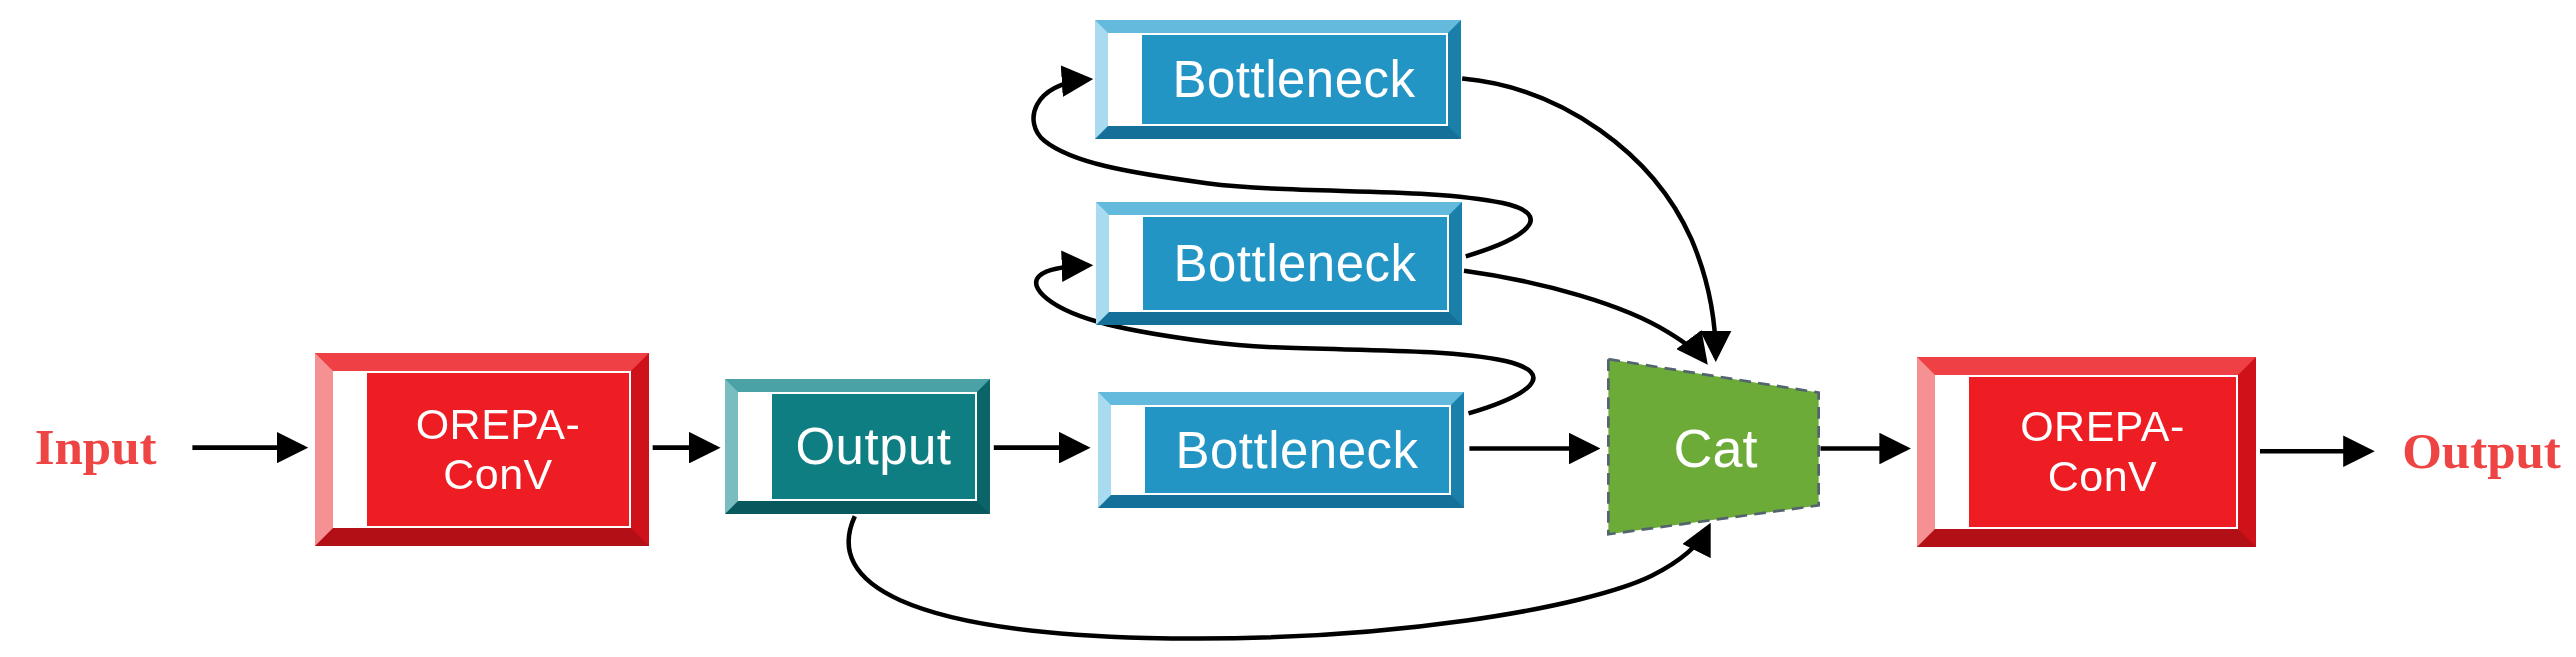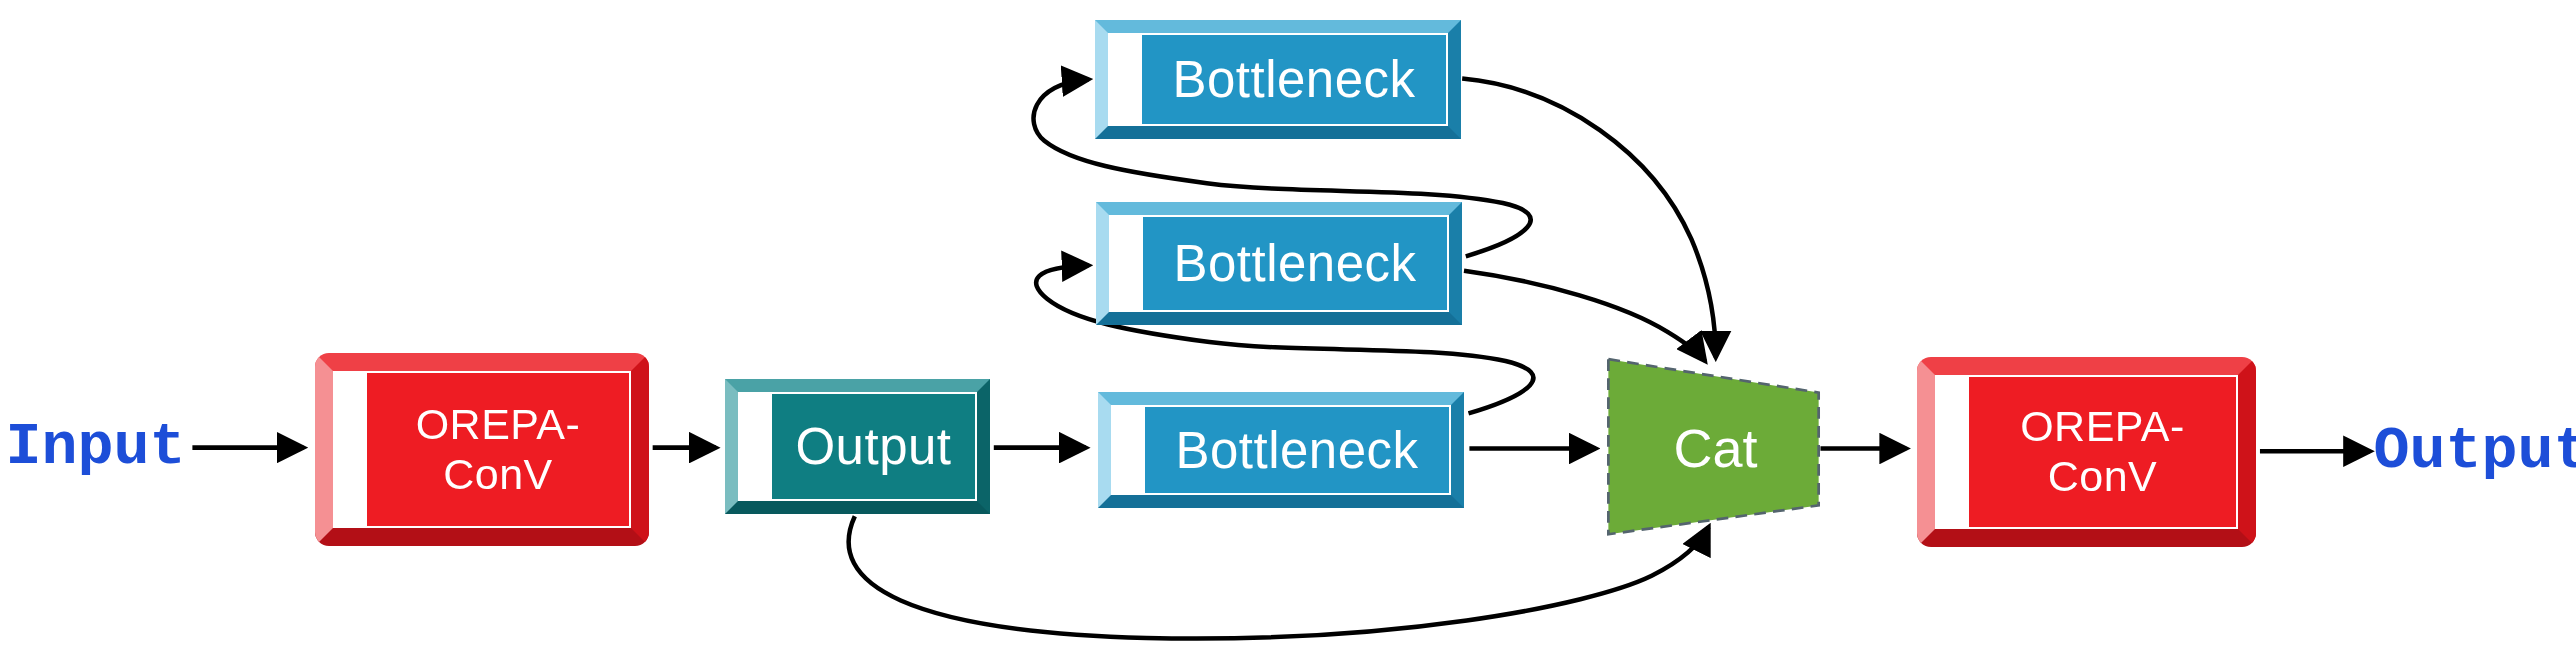--- a/index.html
+++ b/index.html
@@ -34,21 +34,20 @@
     color: #ffffff;
     text-align: center;
     letter-spacing: 0.5px;
   }
   .red {
     border-width: 18px;
     border-top-color: #ef4046;
     border-left-color: #f59093;
     border-right-color: #cf1219;
     border-bottom-color: #b30f16;
-    border-radius: 14px;
   }
   .red .face { background: #ee1c23; }
   .blue {
     border-width: 13.5px;
     border-top-color: #63badc;
     border-left-color: #a8dbf0;
     border-right-color: #1a7fa9;
     border-bottom-color: #147098;
   }
   .blue .face { background: #2295c5; }
@@ -77,24 +76,24 @@
     left: 1625px; top: 415px;
     width: 181px; height: 65px;
     display: flex; align-items: center; justify-content: center;
     color: #ffffff;
     font-size: 54px;
   }
 
   
   .io-label {
     position: absolute;
-    font-family: Liberation Mono, monospace;
+    font-family: Liberation Serif, serif;
     font-weight: 700;
-    font-size: 60px;
-    color: #1d4ed8;
+    font-size: 51px;
+    color: #ef4444;
     display: flex; align-items: center; justify-content: center;
   }
   .io-input  { left: 12.6px;   top: 417px; width: 166px; height: 60px; }
   .io-output { left: 2385px; top: 421px; width: 193px; height: 60px; }
 </style>
 </head>
 <body>
 
 <div class="canvas">
 

